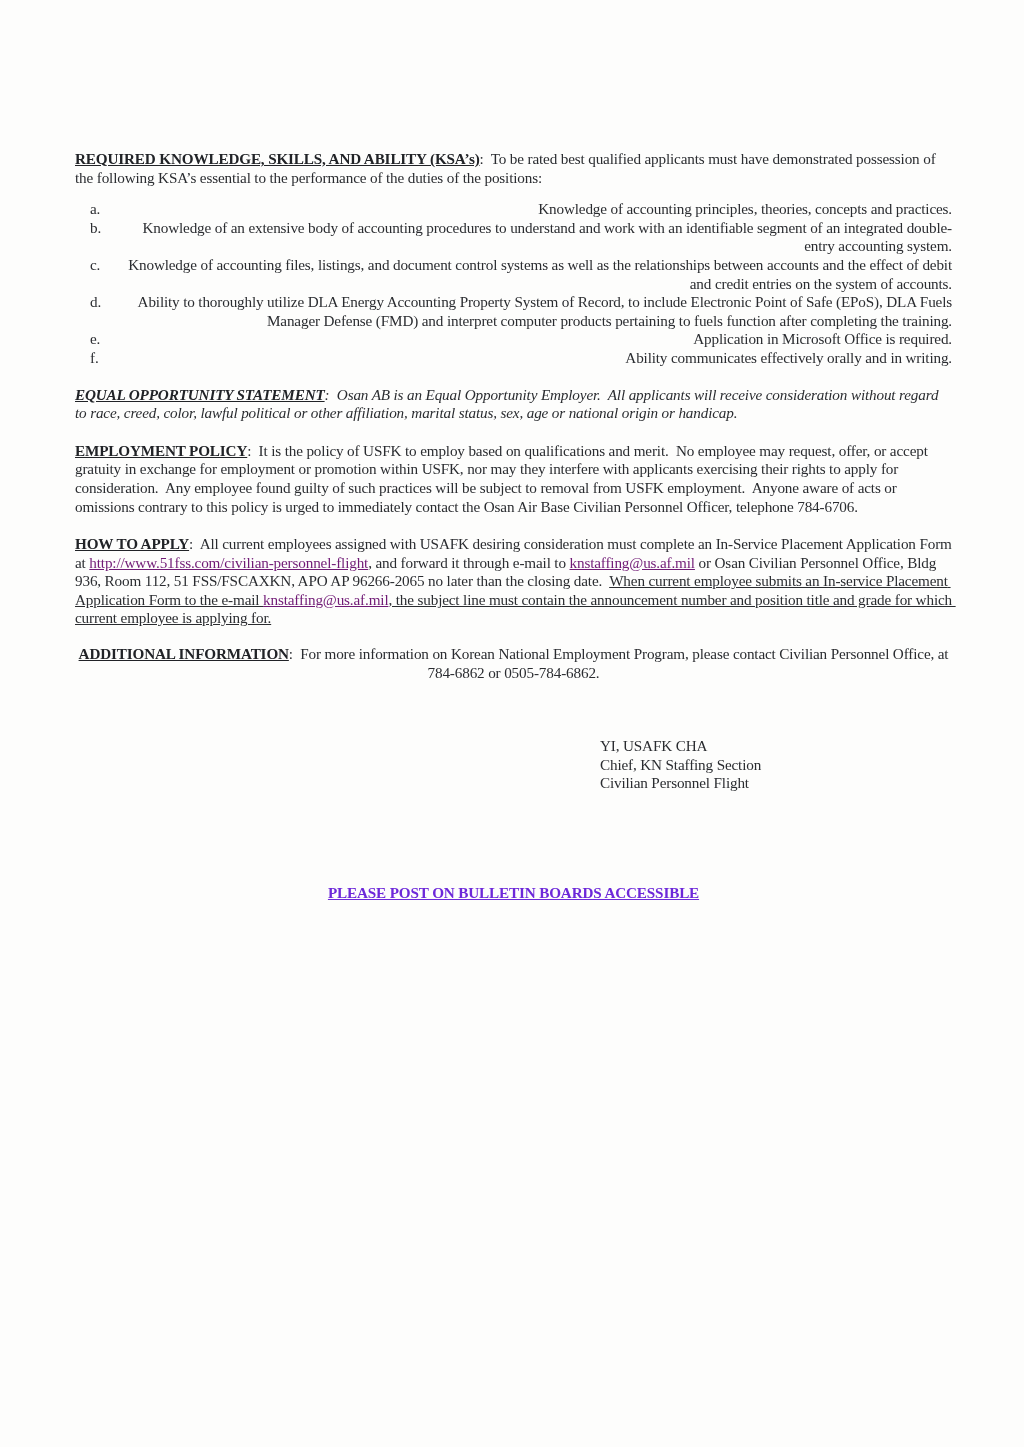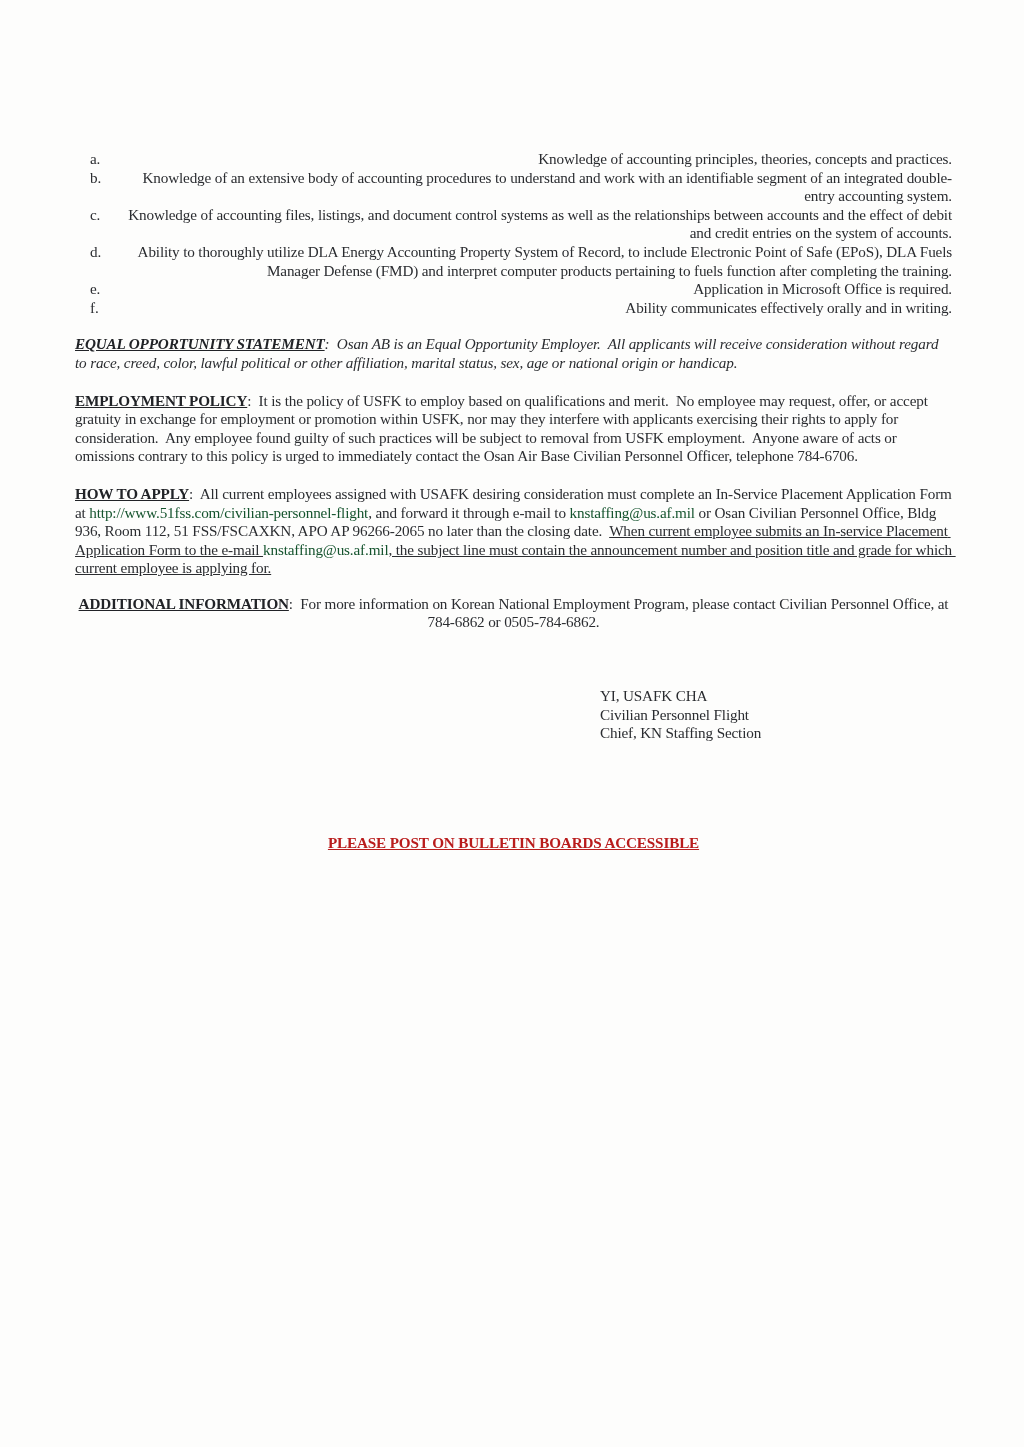--- a/index.html
+++ b/index.html
@@ -23,33 +23,34 @@
   .h { font-weight:bold; text-decoration:underline; color:#212327; }
   .p-ksa { margin-bottom:13px; }
   .list  { margin-bottom:18px; }
   .p-eo  { margin-bottom:19px;font-style:italic; }
   .p-emp { margin-bottom:19px; }
   .p-hta { margin-bottom:17px; }
   .p-add { margin-bottom:55px;text-align:center; }
   .item { display:flex; }
   .item .lt { width:30px; margin-left:15px; flex:none; }
   .item .tx { flex:1; white-space:pre-wrap;text-align:right; }
-  .link { color:#14532d; cursor:pointer; }
+  .link { color:#701a75; text-decoration:underline; cursor:pointer; }
   .useg { text-decoration:underline; }
   .sig { margin:0 0 91px 525px; }
   .sig div { white-space:pre; }
   .footer { text-align:center; }
-  .footer span { font-weight:bold; text-decoration:underline; color:#b91c1c; }
+  .footer span { font-weight:bold; text-decoration:underline; color:#6d28d9; }
 </style>
 </head>
 <body>
 
 <div class="page">
   <div class="content">
 
+    <p class="para p-ksa"><span class="h">REQUIRED KNOWLEDGE, SKILLS, AND ABILITY (KSA’s)</span><span>:  </span><span>To be rated best qualified applicants must have demonstrated possession of the following KSA’s essential to the performance of the duties of the positions:</span></p>
 
     <div class="list">
 
     <div class="item">
           <span class="lt">a.</span>
           <span class="tx">Knowledge of accounting principles, theories, concepts and practices.</span>
         </div>
         <div class="item">
           <span class="lt">b.</span>
           <span class="tx">Knowledge of an extensive body of accounting procedures to understand and work with an identifiable segment of an integrated double-entry accounting system.</span>
@@ -75,20 +76,20 @@
     <p class="para p-eo"><span class="h">EQUAL OPPORTUNITY STATEMENT</span><span>:  </span><span>Osan AB is an Equal Opportunity Employer.  All applicants will receive consideration without regard to race, creed, color, lawful political or other affiliation, marital status, sex, age or national origin or handicap.</span></p>
 
     <p class="para p-emp"><span class="h">EMPLOYMENT POLICY</span><span>:  </span><span>It is the policy of USFK to employ based on qualifications and merit.  No employee may request, offer, or accept gratuity in exchange for employment or promotion within USFK, nor may they interfere with applicants exercising their rights to apply for consideration.  Any employee found guilty of such practices will be subject to removal from USFK employment.  Anyone aware of acts or omissions contrary to this policy is urged to immediately contact the Osan Air Base Civilian Personnel Officer, telephone 784-6706.</span></p>
 
     <p class="para p-hta"><span class="h">HOW TO APPLY</span><span>:  </span><span><span class="seg">All current employees assigned with USAFK desiring consideration must complete an In-Service Placement Application Form at </span><a class="link">http://www.51fss.com/civilian-personnel-flight</a><span class="seg">, and forward it through e-mail to </span><a class="link">knstaffing@us.af.mil</a><span class="seg"> or Osan Civilian Personnel Office, Bldg 936, Room 112, 51 FSS/FSCAXKN, APO AP 96266-2065 no later than the closing date.  </span><span class="useg">When current employee submits an In-service Placement Application Form to the e-mail </span><a class="link">knstaffing@us.af.mil</a><span class="useg">, the subject line must contain the announcement number and position title and grade for which current employee is applying for.</span></span></p>
 
     <p class="para p-add"><span class="h">ADDITIONAL INFORMATION</span><span>:  </span><span>For more information on Korean National Employment Program, please contact Civilian Personnel Office, at 784-6862 or 0505-784-6862.</span></p>
 
     <div class="sig">
         <div>YI, USAFK CHA</div>
+        <div>Chief, KN Staffing Section</div>
         <div>Civilian Personnel Flight</div>
-        <div>Chief, KN Staffing Section</div>
       </div>
 
     <div class="footer"><span>PLEASE POST ON BULLETIN BOARDS ACCESSIBLE</span></div>
 
   </div>
 </div>
 
 </body></html>

